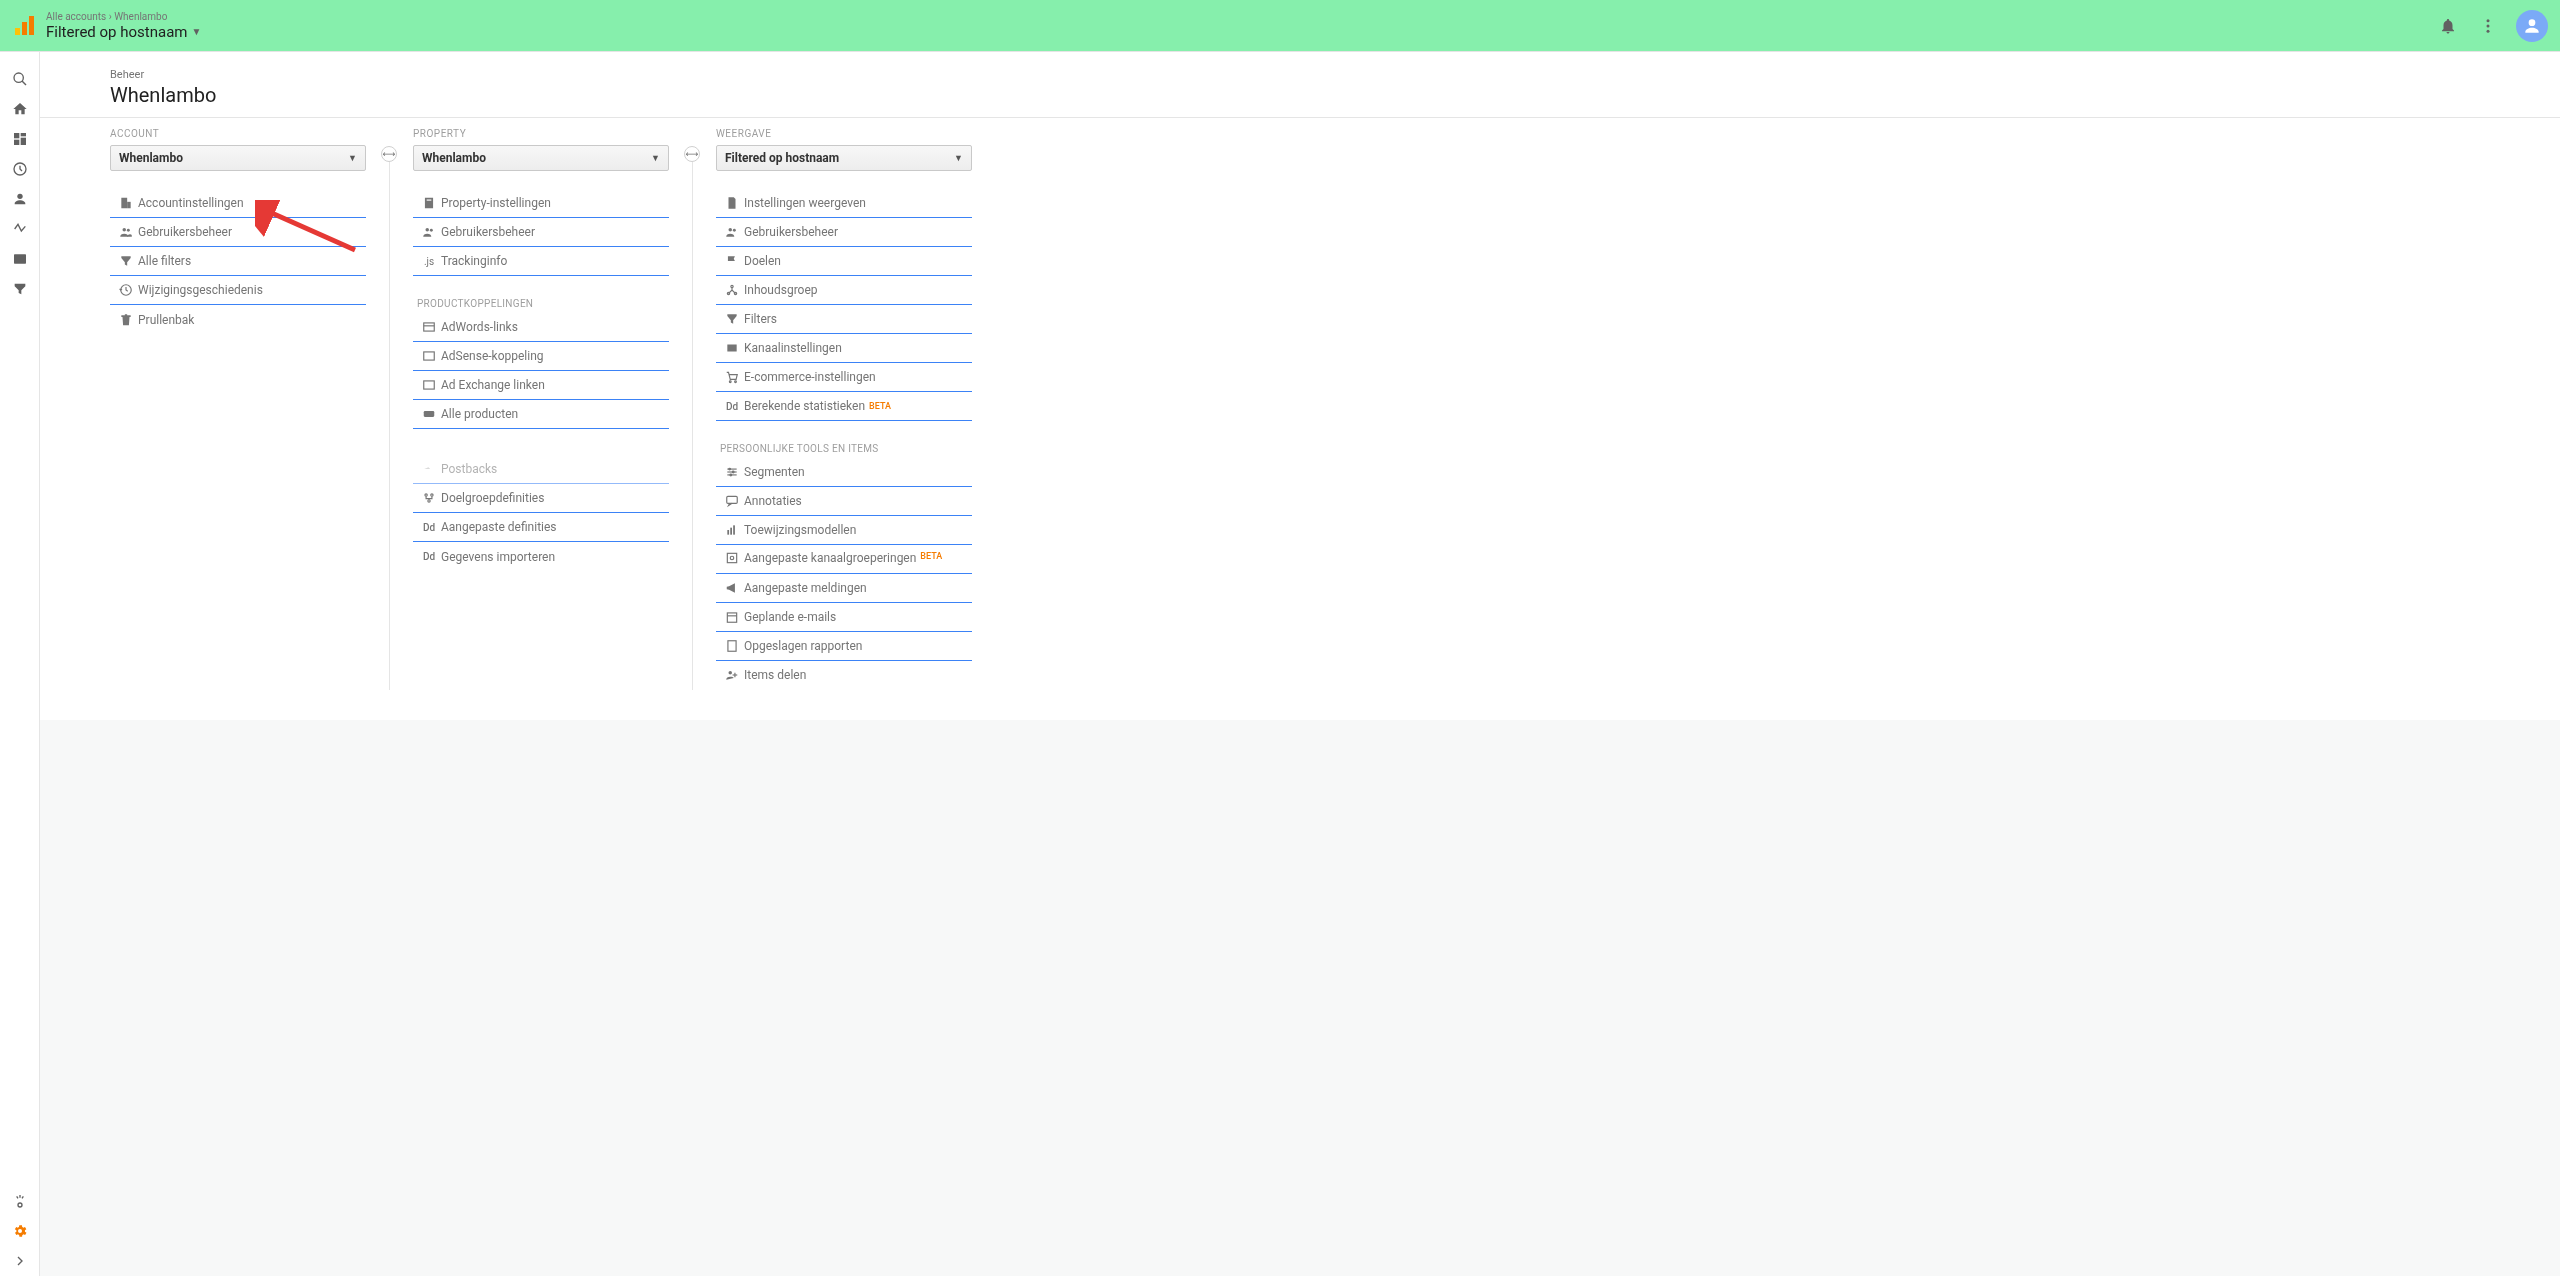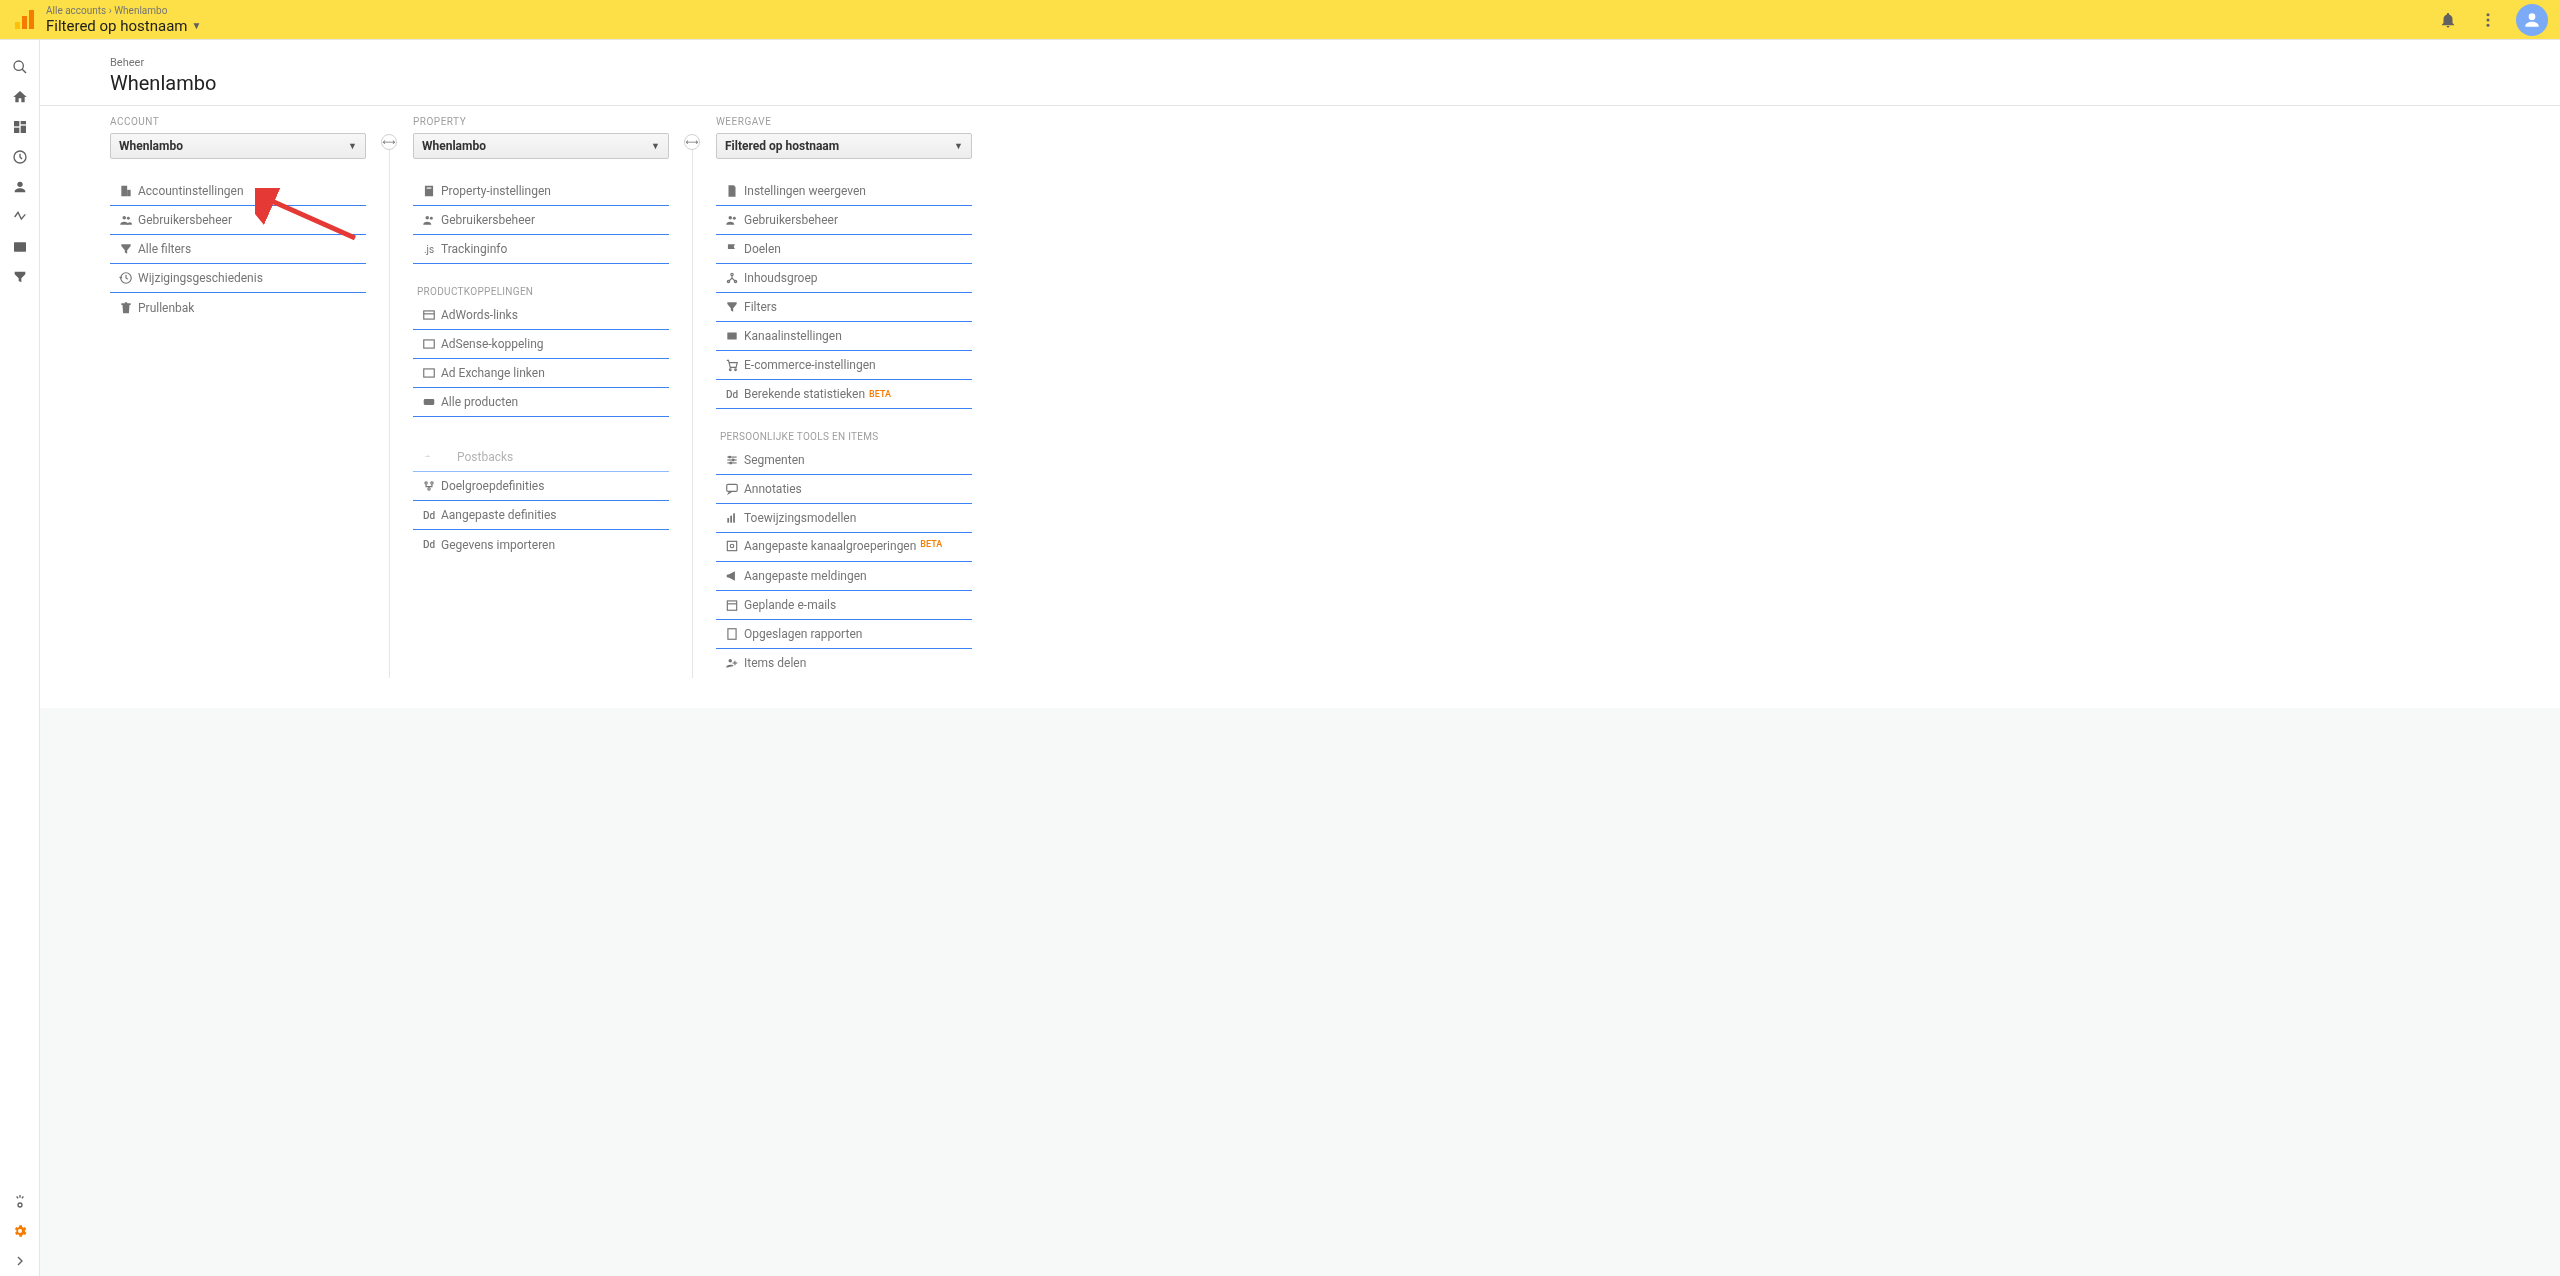--- a/index.html
+++ b/index.html
@@ -1,20 +1,20 @@
 <!DOCTYPE html>
 <html><head>
 <meta charset="utf-8">
 <style>
 * { box-sizing: border-box; margin: 0; padding: 0; }
 body { font-family: Roboto, Arial, sans-serif; font-size: 13px; color: #333; background: #f7f8f8; overflow: hidden; }
 .app { display: flex; flex-direction: column; height: 100vh; width: 100vw; }
 
 
-.header { height: 40px; background: #fde047; border-bottom: 1px solid #e5e5e5; display: flex; align-items: center; padding: 0 12px; }
+.header { height: 52px; background: #86efac; border-bottom: 1px solid #e5e5e5; display: flex; align-items: center; padding: 0 12px; }
 .logo-block { display: flex; align-items: center; gap: 10px; }
 .logo { width: 24px; height: 24px; position: relative; }
 .logo svg { width: 24px; height: 24px; }
 .header-title-block { display: flex; flex-direction: column; line-height: 1.2; }
 .breadcrumb { font-size: 10px; color: #757575; }
 .breadcrumb span { cursor: pointer; }
 .header-title { font-size: 15px; color: #212121; display: flex; align-items: center; gap: 4px; cursor: pointer; font-weight: 400; }
 .header-right { margin-left: auto; display: flex; align-items: center; gap: 16px; }
 .icon-btn { width: 24px; height: 24px; display: flex; align-items: center; justify-content: center; cursor: pointer; color: #616161; }
 .avatar { width: 32px; height: 32px; border-radius: 50%; background: #7baaf7; display: flex; align-items: center; justify-content: center; }
@@ -41,21 +41,21 @@
 .col-label { font-size: 10px; color: #9e9e9e; text-transform: uppercase; letter-spacing: 0.5px; margin-bottom: 6px; display: block; }
 .selector { width: 256px; height: 26px; background: linear-gradient(#f7f7f7,#ededed); border: 1px solid #c9c9c9; border-radius: 2px; display: flex; align-items: center; padding: 0 8px; font-size: 12px; font-weight: 700; color: #333; cursor: pointer; position: relative; }
 .selector .caret { margin-left: auto; color: #555; font-size: 9px; }
 .col-sep { position: absolute; top: 18px; bottom: 0; right: 23px; width: 1px; background: #e5e5e5; }
 .col-sep-btn { position: absolute; top: 18px; right: 16px; width: 16px; height: 16px; background: #fff; border: 1px solid #d0d0d0; border-radius: 50%; display: flex; align-items: center; justify-content: center; font-size: 9px; color: #757575; cursor: pointer; z-index: 2; }
 
 .menu-list { margin-top: 18px; }
 .menu-item { display: flex; align-items: center; height: 29px; padding: 0 4px; cursor: pointer; color: #757575; font-size: 12px; border-bottom: 1px solid #3b82f6; width: 256px; }
 .menu-item .mi-icon { width: 24px; display: flex; align-items: center; justify-content: center; color: #757575; }
 .menu-item .mi-label { color: #757575; }
-.menu-item.disabled { opacity: 0.55; gap: 16px; }
+.menu-item.disabled { opacity: 0.55; }
 .menu-item .beta { color: #f57c00; font-size: 9px; margin-left: 4px; font-weight: 500; }
 .section-title { font-size: 10px; color: #9e9e9e; text-transform: uppercase; margin: 22px 0 4px 4px; letter-spacing: 0.3px; }
 .menu-item.noborder { border-bottom: none; }
 .menu-item.multiline { height: auto; padding: 6px 4px; align-items: flex-start; }
 .menu-item.multiline .mi-label-wrap { display: flex; flex-direction: column; line-height: 1.3; }
 
 
 .annotation-arrow { position: absolute; top: 148px; left: 215px; pointer-events: none; z-index: 100; }
 
 

